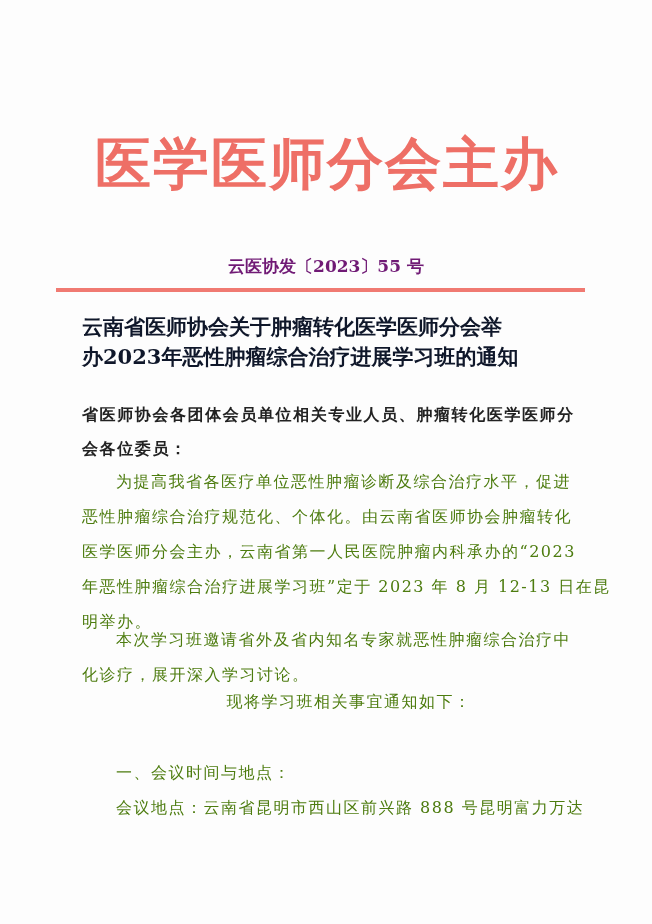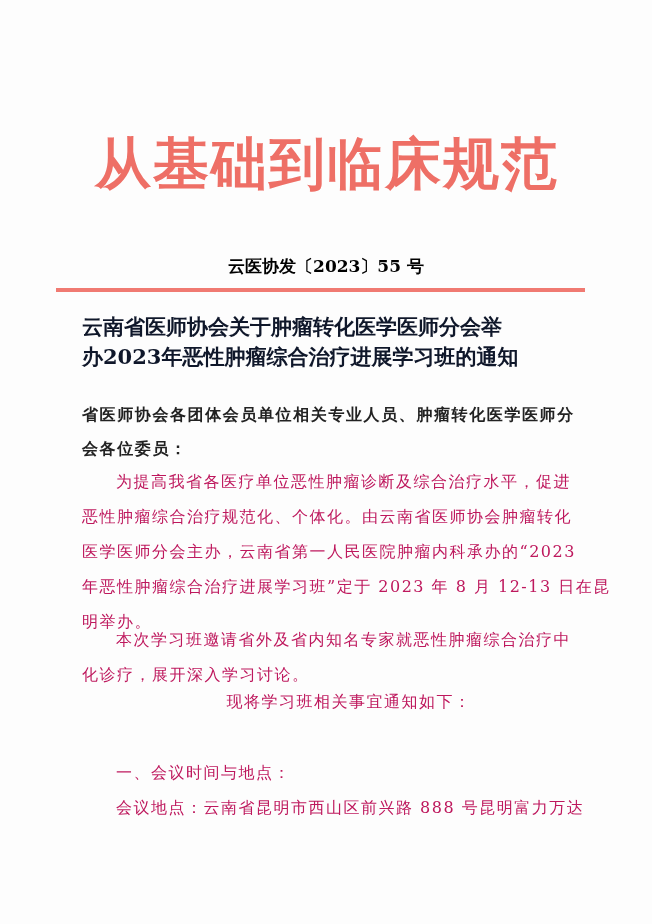--- a/index.html
+++ b/index.html
@@ -8,52 +8,52 @@
     font-family: "DejaVu Serif", "Liberation Serif", serif; color:#1e1e1e;
   }
   .page { position:absolute; left:0; top:0; width:652px; height:924px; background:#fdfdfd; }
   .header-title {
     position:absolute; left:72px; top:128px; width:510px; text-align:center;
     font-size:56px; letter-spacing:2px; color:#ee6f66; font-weight:bold; line-height:70px;
     font-family: "DejaVu Serif", serif;
   }
   .doc-number {
     position:absolute; left:0; width:652px; top:254px; text-align:center;
-    font-size:17px; line-height:24px; font-weight:bold; color:#000000;
+    font-size:17px; line-height:24px; font-weight:bold; color:#701a75;
   }
   .red-rule {
     position:absolute; left:56px; top:288px; width:529px; height:4px; background:#f07a72;
   }
   .notice-title {
     position:absolute; left:82px; top:312px; width:520px;
     font-size:21px; line-height:30px; font-weight:bold; color:#0f172a;
   }
   .notice-title div { white-space:nowrap; }
   .salutation {
     position:absolute; left:82px; top:398px; width:520px;
     font-size:16px; line-height:34px; font-weight:bold; letter-spacing:1.6px; color:#222;
   }
   .body-text {
     position:absolute; left:82px; width:500px;
-    font-size:16px; line-height:35px; letter-spacing:1.5px; color:#be185d;
+    font-size:16px; line-height:35px; letter-spacing:1.5px; color:#4d7c0f;
   }
   .body-text .line { white-space:nowrap; }
   .indent { padding-left:34px; }
   .p1 { top:464px; }
   .p2 { top:622px; }
   .p3 { top:684px;text-align:center; }
   .section-heading { font-weight:normal; }
   .p4 { top:755px; }
 </style>
 </head>
 <body>
 
 <div class="page">
 
-  <div class="header-title">从基础到临床规范</div>
+  <div class="header-title">医学医师分会主办</div>
 
   <div class="doc-number">云医协发〔2023〕55 号</div>
 
   <div class="red-rule"></div>
 
   <div class="notice-title">
     <div>云南省医师协会关于肿瘤转化医学医师分会举</div>
     <div>办2023年恶性肿瘤综合治疗进展学习班的通知</div>
   </div>
 

